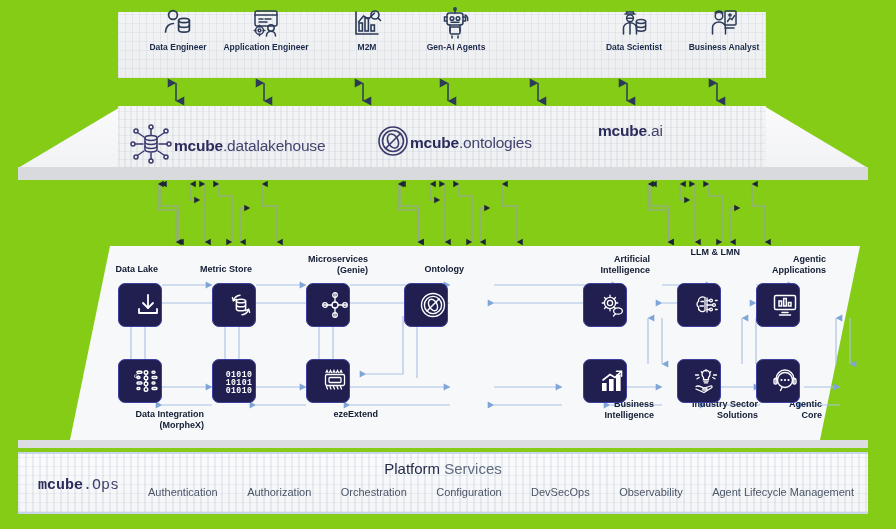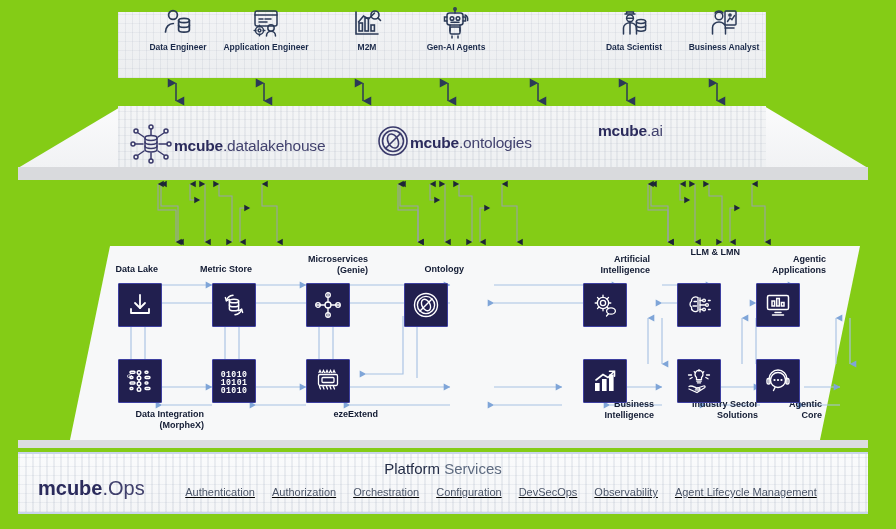--- a/index.html
+++ b/index.html
@@ -65,47 +65,47 @@
   
   #main-trap {
     left:70px; top:246px; width:790px; height:194px;
     background:#f7f8f9;
     clip-path: polygon(40px 0, 790px 0, 750px 194px, 0 194px);
   }
 
   #main-base{ left:18px; top:440px; width:850px; height:8px; background:#dcdde0; }
 
   .node {
-    position:absolute; width:44px; height:44px; border-radius:1px;
+    position:absolute; width:44px; height:44px; border-radius:7px;
     background:#211f4f; border:1.6px solid #3d3fa0;
-    display:flex; align-items:center; justify-content:center; z-index:5;
+    display:flex; align-items:center; justify-content:flex-end; z-index:5;
   }
   .node svg { display:block; }
   .nlabel { position:absolute; font-size:9px; font-weight:700; color:#121b33;
             text-align:right; line-height:1.18; white-space:nowrap; z-index:4;}
 
   
   #ops-band {
     left:18px; top:452px; width:850px; height:62px;
     background:linear-gradient(180deg,#fafbfc 0%,#f4f5f7 100%);
     border-top:2px solid #c9d6ea; border-bottom:2px solid #c9d6ea;
   }
   #ops-band::after{
     content:""; position:absolute; inset:0;
     background-image:
       repeating-linear-gradient(90deg, rgba(125,140,165,.13) 0 2px, transparent 2px 7px),
       repeating-linear-gradient(0deg, rgba(125,140,165,.10) 0 1px, transparent 1px 9px);
   }
-  #ops-logo { position:absolute; left:20px; top:23px; font-size:20px; color:#40406c; z-index:3;}
+  #ops-logo { position:absolute; left:20px; top:23px; font-size:15px; color:#40406c; z-index:3;font-family:Liberation Mono, monospace;}
   #ops-logo b { font-weight:700; color:#2b2b5c; }
   #ops-title { position:absolute; left:0; right:0; top:6px; text-align:center;
                font-size:15px; color:#5e6b80; z-index:3;}
   #ops-title b { font-weight:400; color:#232c46; }
   #ops-items { position:absolute; left:130px; right:14px; top:32px;
-               display:flex; justify-content:center; gap:17px; z-index:3;text-decoration:underline;}
+               display:flex; justify-content:space-between; z-index:3;}
   #ops-items .oi { font-size:11px; color:#4b5568; white-space:nowrap; }
 </style>
 </head>
 <body>
 
 <div id="stage">
 
   <div class="abs" id="persona-bar"></div>
 
   <div class="persona" style="left:122px;">

